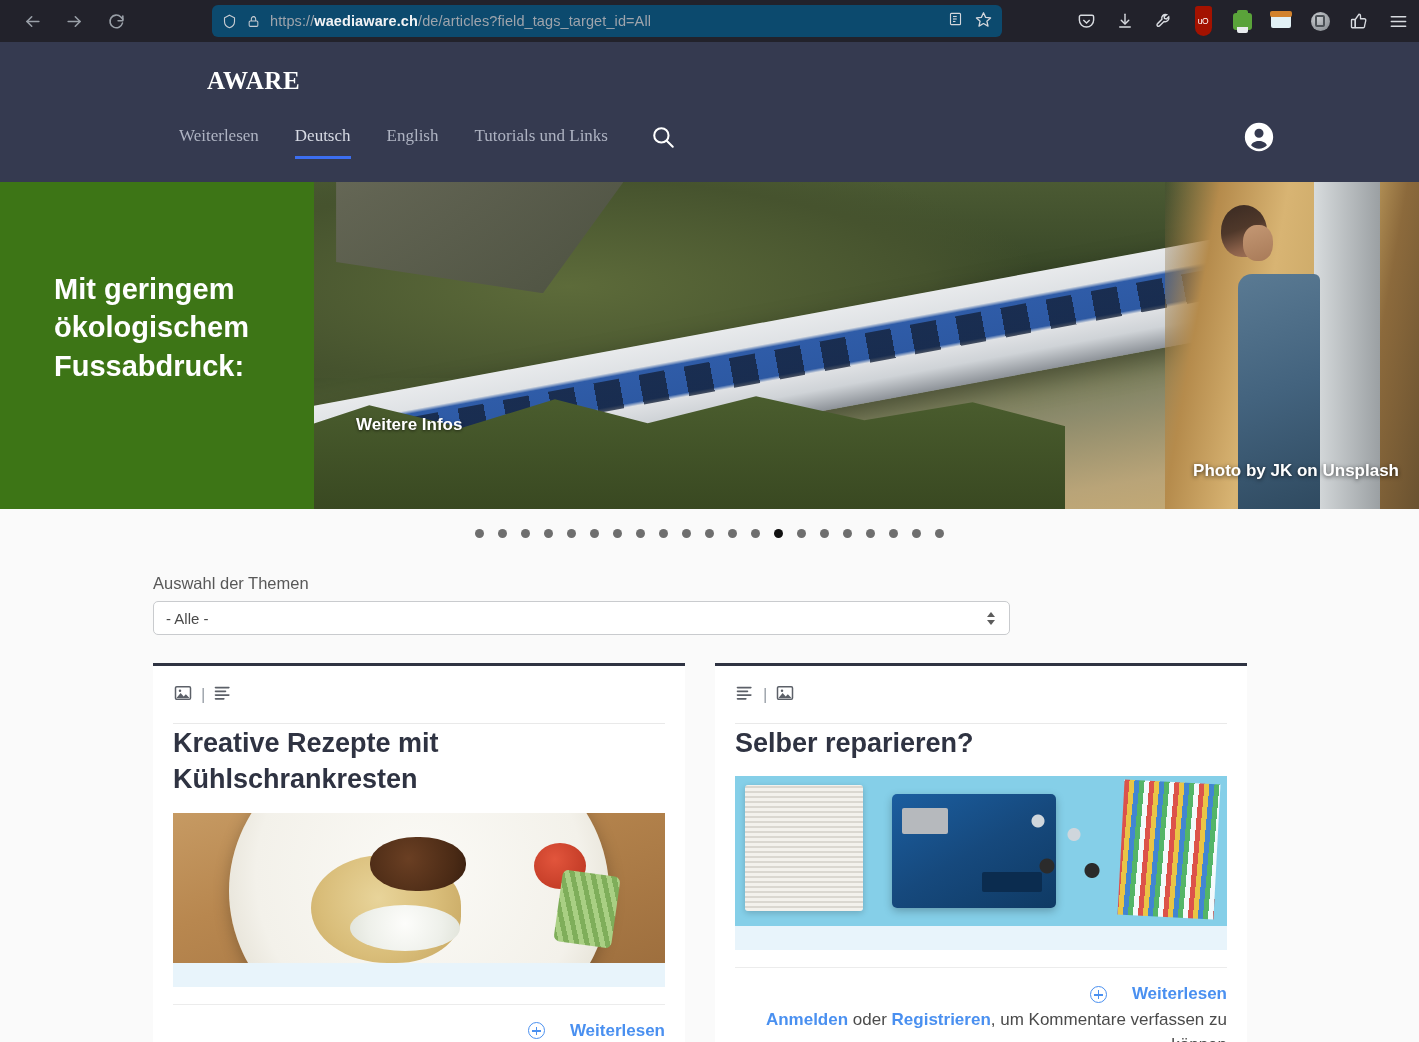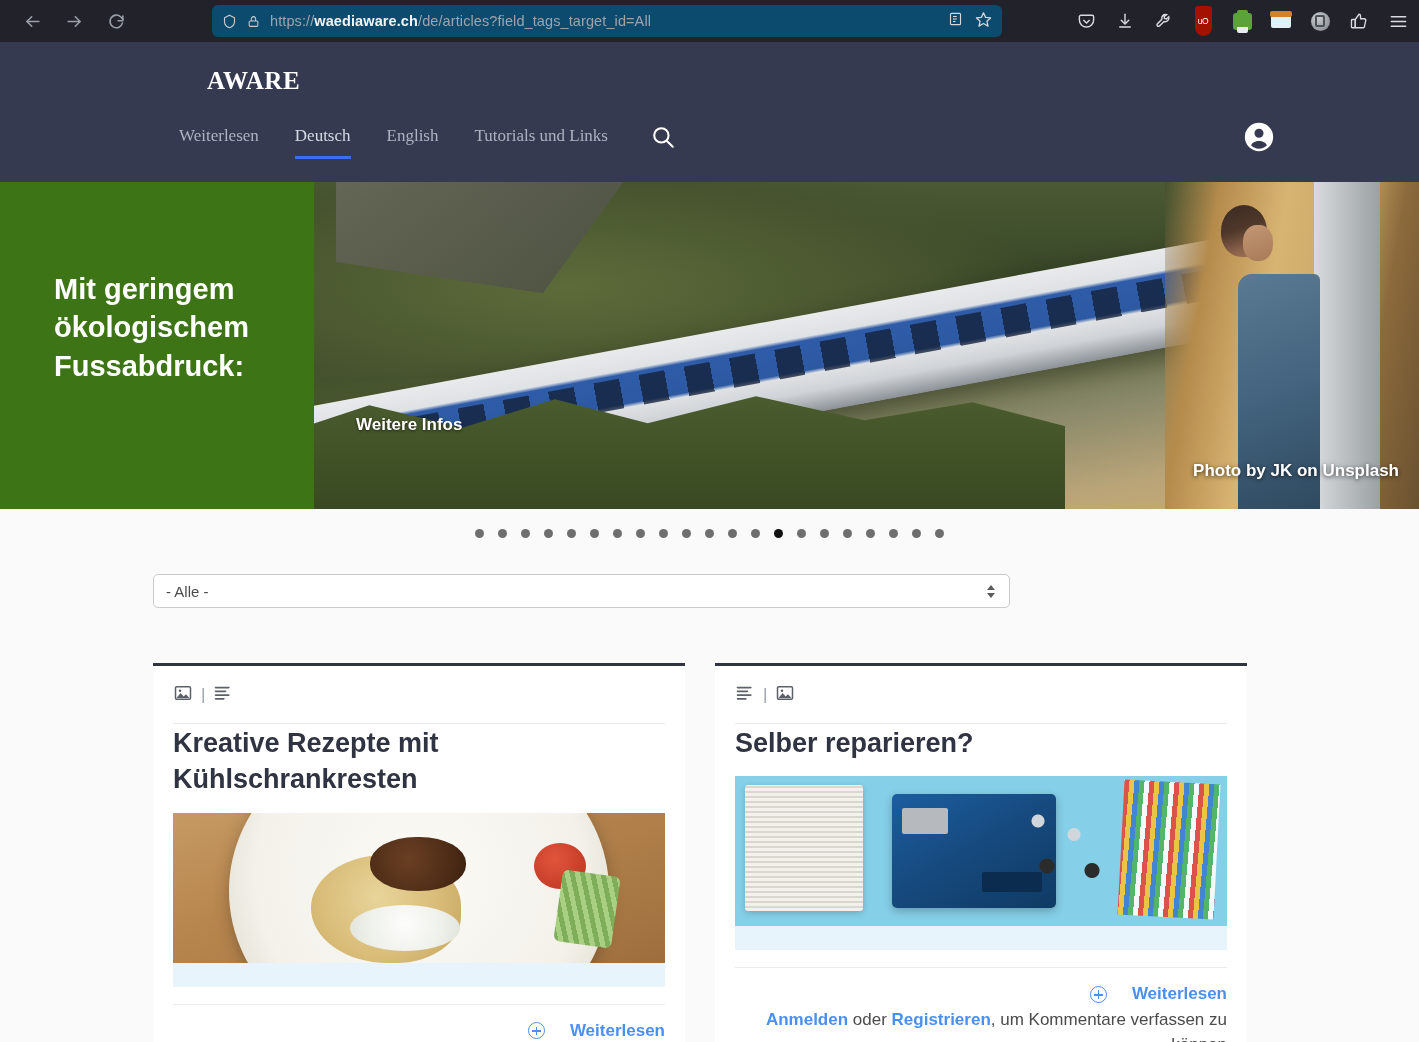--- a/index.html
+++ b/index.html
@@ -665,20 +665,21 @@
     <span class="dot"></span>
     <span class="dot"></span>
     <span class="dot"></span>
     <span class="dot"></span>
     <span class="dot"></span>
   </div>
 
 <div class="content">
 
   <div class="filter">
+    <div class="filter-label">Auswahl der Themen</div>
     <div class="select-box">
       <span>- Alle -</span>
       <span class="select-arrows">
         <span class="tri-up"></span>
         <span class="tri-down"></span>
       </span>
     </div>
   </div>
 
   <div class="cards">

